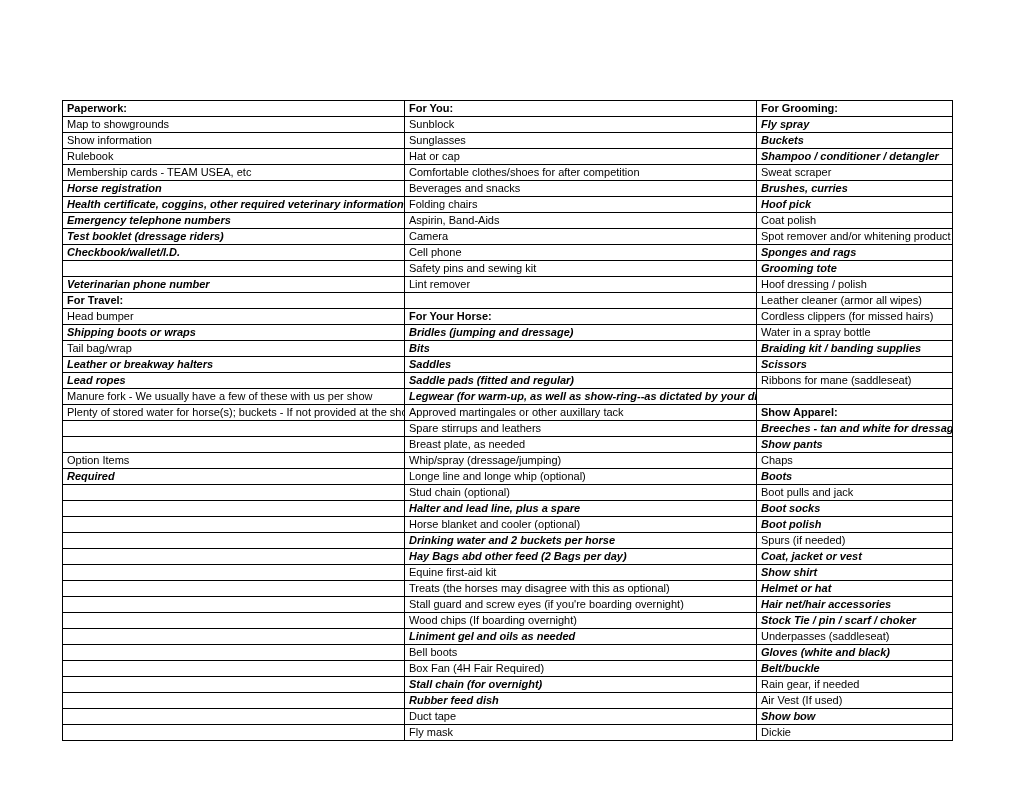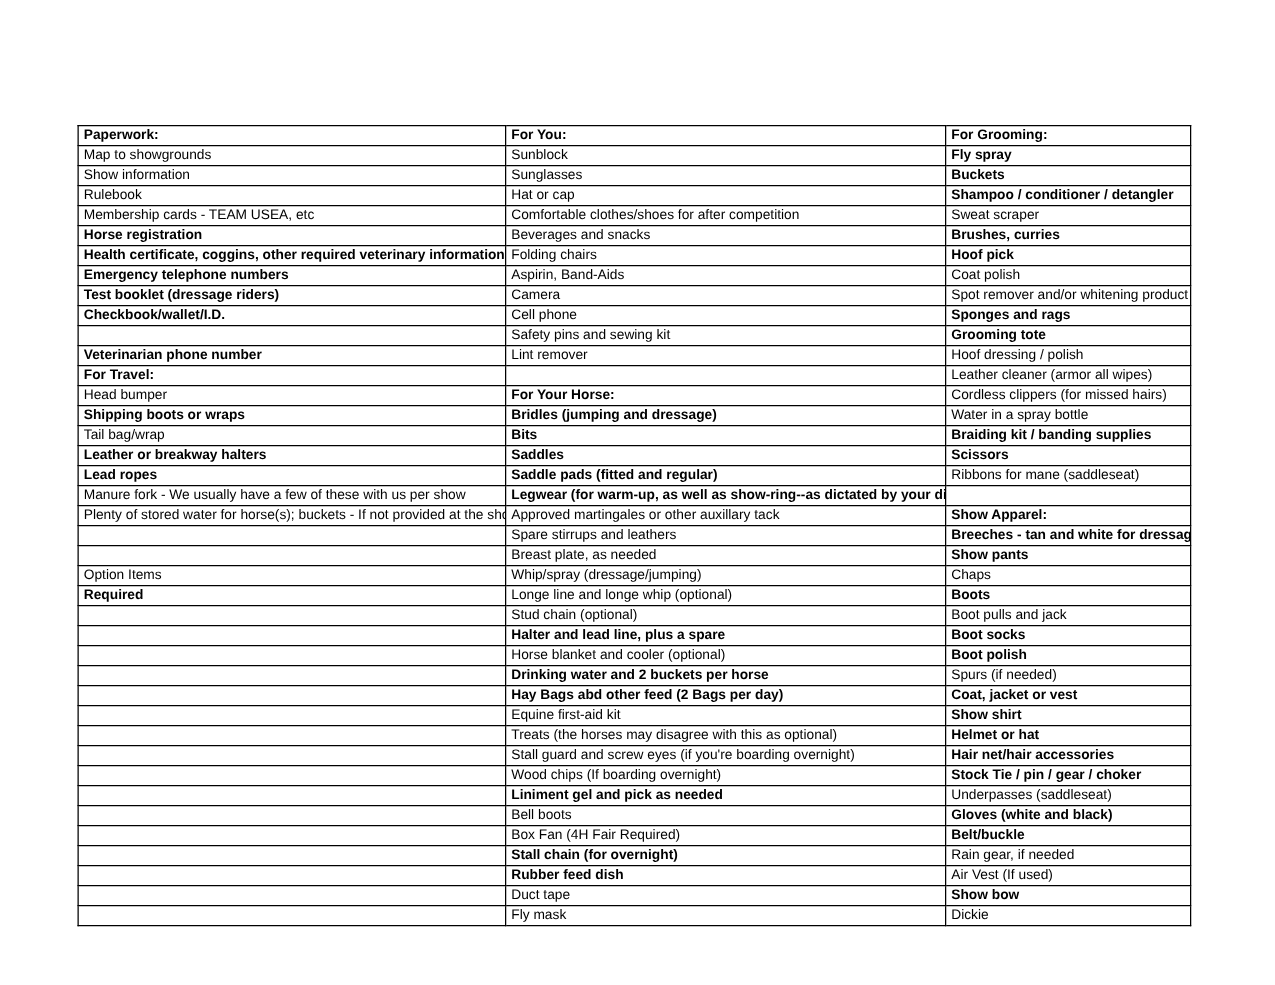--- a/index.html
+++ b/index.html
@@ -49,20 +49,21 @@
     border-left: 1px solid #000000;
     border-right: 1px solid #000000;
   }
   td.req {
     color: #ff0000;
     font-weight: bold;
     border-top: 1px solid #808080;
     border-bottom: 1px solid #808080;
     border-left: 1px solid #000000;
     border-right: 1px solid #000000;
+    font-style: italic;
   }
   td.hdr {
     background: #ffff00;
     color: #000000;
     font-weight: bold;
     border: 1px solid #000000;
   }
   td.plain {
     color: #000000;
     border: 1px solid #000000;
@@ -245,25 +246,25 @@
           <td class="req">Helmet or hat</td>
         </tr>
         <tr>
           <td class="gap"></td>
           <td class="opt">Stall guard and screw eyes (if you're boarding overnight)</td>
           <td class="req">Hair net/hair accessories</td>
         </tr>
         <tr>
           <td class="gap"></td>
           <td class="opt">Wood chips (If boarding overnight)</td>
-          <td class="req">Stock Tie / pin / gear / choker</td>
-        </tr>
-        <tr>
-          <td class="gap"></td>
-          <td class="req">Liniment gel and pick as needed</td>
+          <td class="req">Stock Tie / pin / scarf / choker</td>
+        </tr>
+        <tr>
+          <td class="gap"></td>
+          <td class="req">Liniment gel and oils as needed</td>
           <td class="opt">Underpasses (saddleseat)</td>
         </tr>
         <tr>
           <td class="gap"></td>
           <td class="opt">Bell boots</td>
           <td class="req">Gloves (white and black)</td>
         </tr>
         <tr>
           <td class="gap"></td>
           <td class="opt">Box Fan (4H Fair Required)</td>

